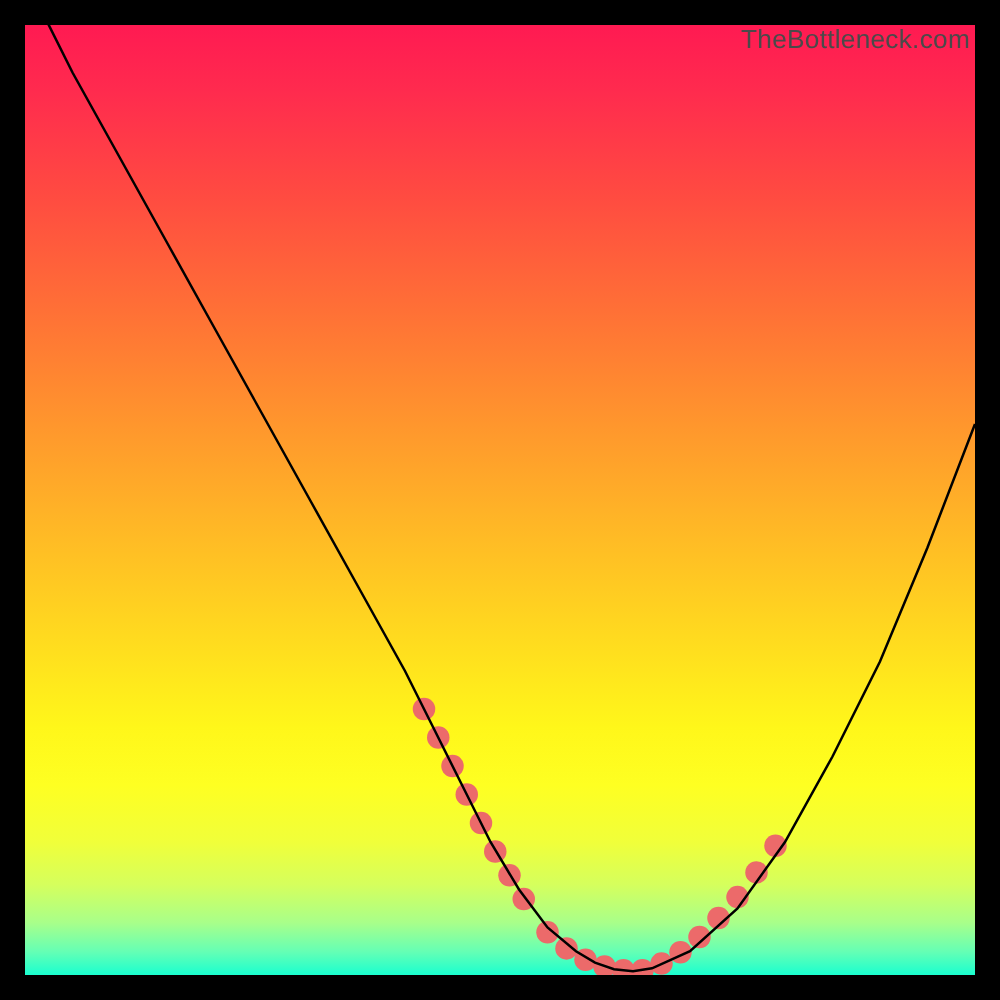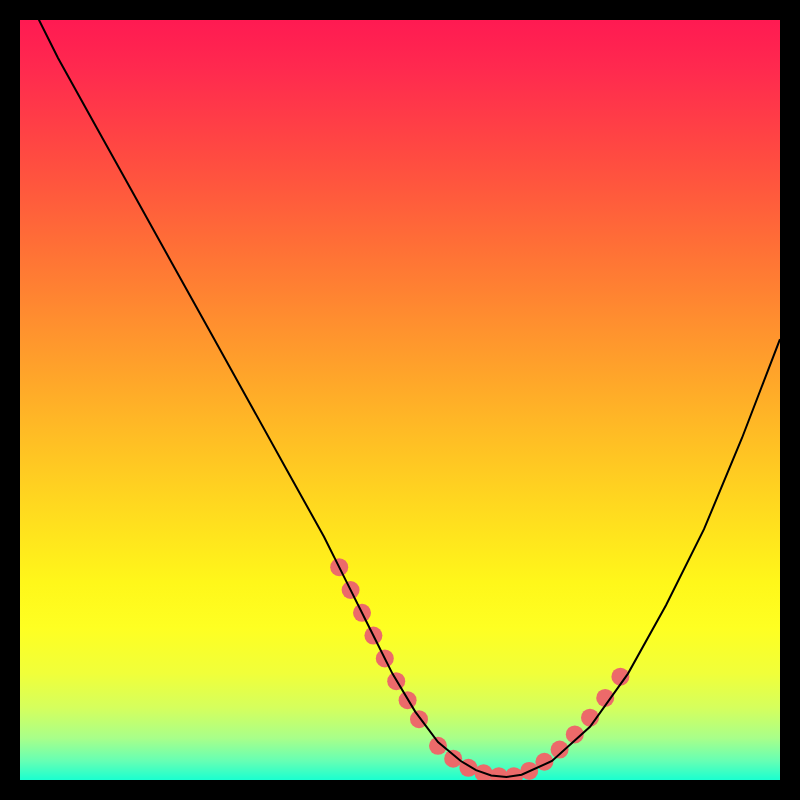--- a/index.html
+++ b/index.html
@@ -60,20 +60,21 @@
             <stop offset="86.00%" stop-color="#f0ff3a"></stop>
             <stop offset="90.50%" stop-color="#d5ff5d"></stop>
             <stop offset="94.50%" stop-color="#a8ff8a"></stop>
             <stop offset="97.50%" stop-color="#66ffb4"></stop>
             <stop offset="100.00%" stop-color="#1affd0"></stop>
           </linearGradient>
       </defs>
       <rect x="0" y="0" width="760" height="760" fill="url(#bg-grad)"></rect>
     </svg>
 
+    <div class="watermark">TheBottleneck.com</div>
 
     <svg class="curve" viewBox="0 0 760 760" preserveAspectRatio="none">
       <g id="dots-group">
           <circle cx="319.20" cy="547.20" r="9" fill="#ec6a6a"></circle>
           <circle cx="330.60" cy="570.00" r="9" fill="#ec6a6a"></circle>
           <circle cx="342.00" cy="592.80" r="9" fill="#ec6a6a"></circle>
           <circle cx="353.40" cy="615.60" r="9" fill="#ec6a6a"></circle>
           <circle cx="364.80" cy="638.40" r="9" fill="#ec6a6a"></circle>
           <circle cx="376.20" cy="661.20" r="9" fill="#ec6a6a"></circle>
           <circle cx="387.60" cy="680.20" r="9" fill="#ec6a6a"></circle>

